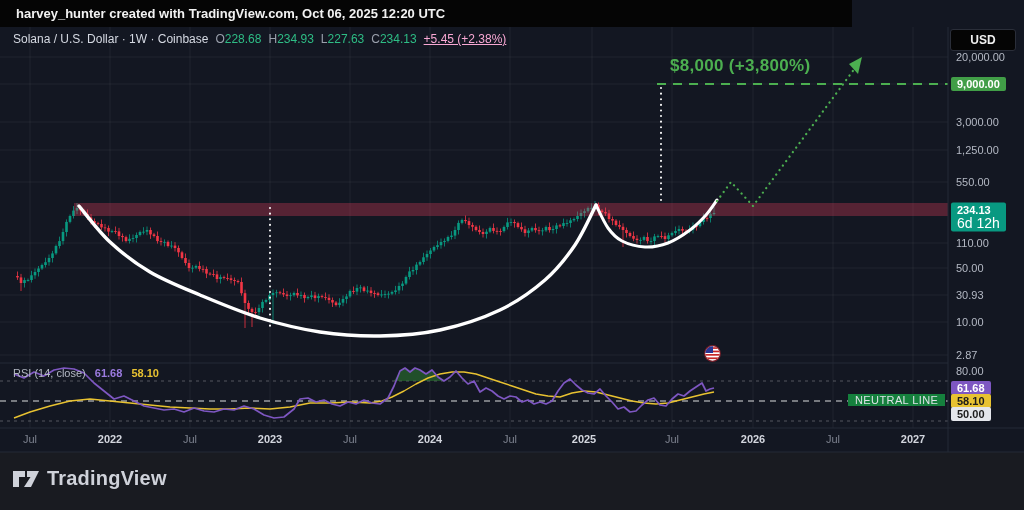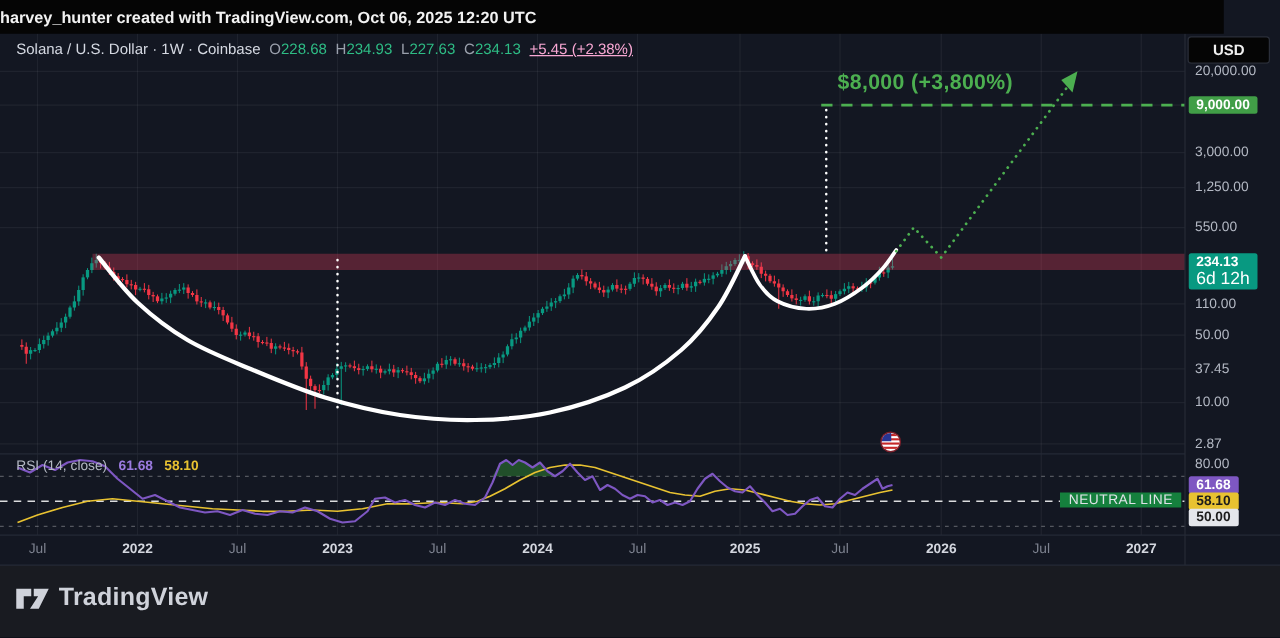--- a/index.html
+++ b/index.html
@@ -1,19 +1,19 @@
 <!DOCTYPE html>
 <html><head>
 <meta charset="utf-8">
 <style>
   html,body{margin:0;padding:0;background:#0b0d12;}
   .stage{position:relative;width:1024px;height:510px;background:#131722;overflow:hidden;
          font-family:"Liberation Sans",sans-serif;-webkit-font-smoothing:antialiased;}
-  .topbar{position:absolute;left:0;top:0;width:979px;height:27px;background:#050505;
-          color:#f2f2f2;font-size:13px;font-weight:bold;line-height:27px;padding-left:0;box-sizing:border-box;}
+  .topbar{position:absolute;left:0;top:0;width:852px;height:27px;background:#050505;
+          color:#f2f2f2;font-size:13px;font-weight:bold;line-height:27px;padding-left:16px;box-sizing:border-box;}
   .bottomstrip{position:absolute;left:0;top:452px;width:1024px;height:58px;background:#191b21;}
   svg.plot{position:absolute;left:0;top:0;width:1024px;height:510px;}
   .legend-main{position:absolute;left:13px;top:32px;font-size:12px;color:#d5d9e2;white-space:nowrap;}
   .legend-main .dim{color:#d5d9e2;}
   .legend-main .ohlc-l{color:#9aa0ac;margin-left:7px;}
   .legend-main .val{color:#2ebd85;}
   .legend-main .chg{color:#f9a8d4;margin-left:7px;text-decoration:underline;}
   .usd-btn{position:absolute;left:950px;top:29px;width:64px;height:20px;background:#050505;
            border:1px solid #2a2e39;border-radius:3px;color:#f0f0f0;font-size:12px;font-weight:bold;
            text-align:center;line-height:20px;cursor:pointer;}
@@ -526,37 +526,37 @@
     <span class="brand">TradingView</span>
   </div>
 
   <div id="axis-layer">
       <div class="ax-label" style="top: 57px;">20,000.00</div>
       <div class="ax-label" style="top: 122px;">3,000.00</div>
       <div class="ax-label" style="top: 150px;">1,250.00</div>
       <div class="ax-label" style="top: 182px;">550.00</div>
       <div class="ax-label" style="top: 243px;">110.00</div>
       <div class="ax-label" style="top: 268px;">50.00</div>
-      <div class="ax-label" style="top: 295px;">37.45</div>
+      <div class="ax-label" style="top: 295px;">30.93</div>
       <div class="ax-label" style="top: 322px;">10.00</div>
       <div class="ax-label" style="top: 355px;">2.87</div>
       <div class="ax-label" style="top: 371px;">80.00</div>
       <div class="ax-badge" style="top: 84px; background: rgb(65, 158, 71); color: rgb(255, 255, 255);">9,000.00</div>
       <div class="ax-badge" style="top: 217px; background: rgb(8, 153, 129); color: rgb(255, 255, 255);">234.13<span class="sub">6d 12h</span></div>
       <div class="ax-badge" style="top: 388px; background: rgb(126, 87, 194); color: rgb(255, 255, 255);">61.68</div>
       <div class="ax-badge" style="top: 401px; background: rgb(232, 194, 49); color: rgb(28, 28, 28);">58.10</div>
       <div class="ax-badge" style="top: 414px; background: rgb(228, 230, 235); color: rgb(28, 28, 28);">50.00</div>
     </div>
   <div id="time-layer">
       <div class="t-label" style="left: 30px;">Jul</div>
       <div class="t-label major" style="left: 110px;">2022</div>
       <div class="t-label" style="left: 190px;">Jul</div>
       <div class="t-label major" style="left: 270px;">2023</div>
       <div class="t-label" style="left: 350px;">Jul</div>
       <div class="t-label major" style="left: 430px;">2024</div>
       <div class="t-label" style="left: 510px;">Jul</div>
-      <div class="t-label major" style="left: 596px;">2025</div>
+      <div class="t-label major" style="left: 584px;">2025</div>
       <div class="t-label" style="left: 672px;">Jul</div>
       <div class="t-label major" style="left: 753px;">2026</div>
       <div class="t-label" style="left: 833px;">Jul</div>
       <div class="t-label major" style="left: 913px;">2027</div>
     </div>
 </div>
 
 </body></html>

